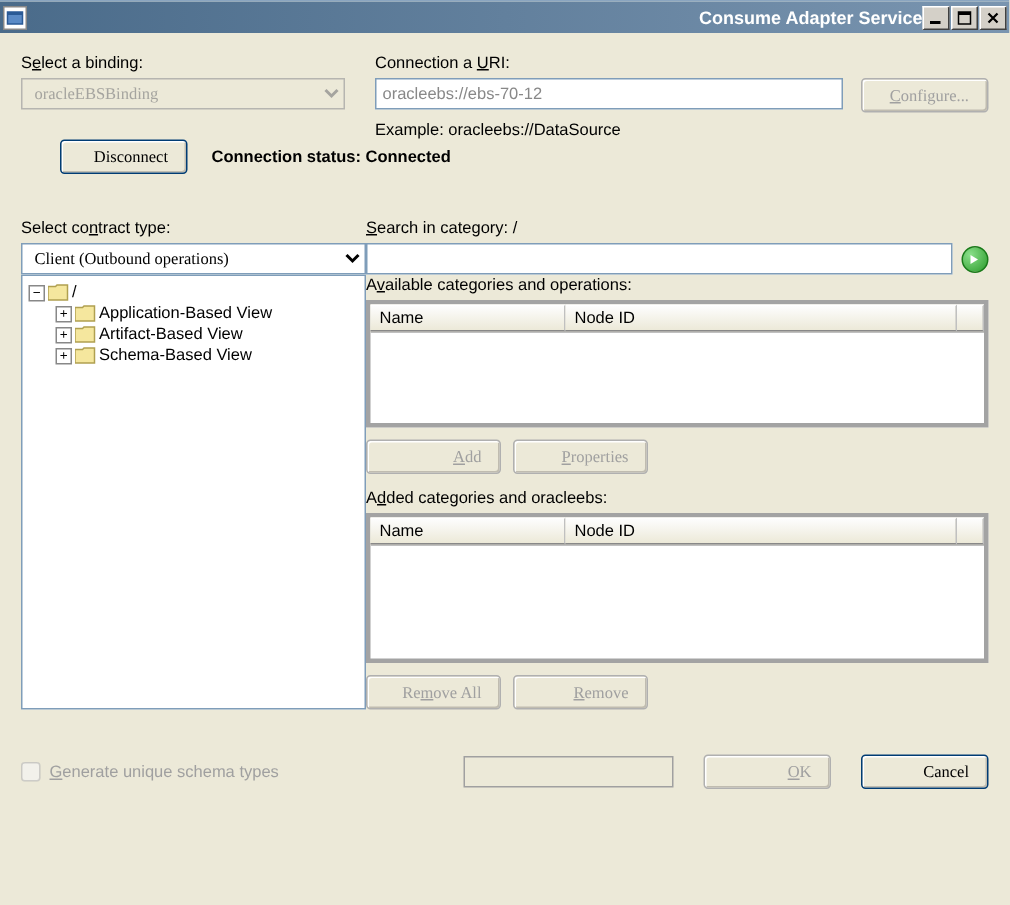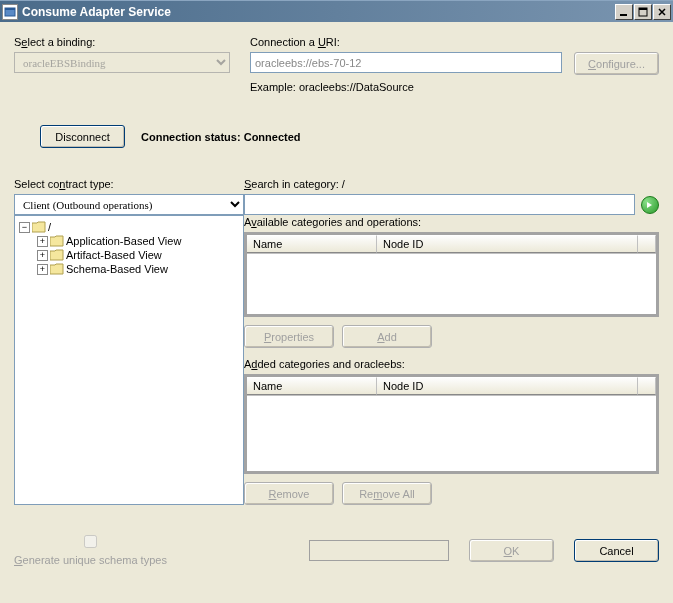--- a/index.html
+++ b/index.html
@@ -13,20 +13,21 @@
 }
 .titlebar {
   background: linear-gradient(to right, #4a6b8a, #7a95b0);
   height: 22px;
   display: flex;
   align-items: center;
   padding: 0 2px;
   color: white;
   font-weight: bold;
   border-top: 1px solid #8aa5c0;
+  text-align: right;
 }
 .titlebar-icon {
   width: 16px; height: 16px;
   background: #fff;
   border: 1px solid #888;
   margin-right: 4px;
   display: flex;
   align-items: center;
   justify-content: center;
 }
@@ -70,43 +71,43 @@
   background: #ece9d8;
   color: #888;
   border: 1px solid #a0a0a0;
 }
 input[type=text] {
   border: 1px solid #7f9db9;
   background: #fff;
 }
 
 .btn {
-  font-family: Liberation Sans, sans-serif;
+  font-family: Liberation Serif, serif;
   font-size: 11px;
   height: 23px;
   background: #ece9d8;
   border: 1px solid #003c74;
   border-radius: 3px;
   padding: 0 12px;
   cursor: pointer;
   box-shadow: inset 1px 1px 0 #fff, inset -1px -1px 0 #c0bcb0;
+  text-align: right;
 }
 .btn:disabled {
   color: #a0a0a0;
   border-color: #b0b0b0;
   cursor: default;
 }
 
 .example-text { color: #000; margin-top: 6px; font-size: 11px; }
 
 .conn-row {
   display: flex;
   align-items: center;
   gap: 16px;
-  margin-top: 32px;
   margin-bottom: 30px;
   padding-left: 26px;
 }
 .conn-status { font-weight: bold; }
 
 .main-row { display: flex; gap: 0; }
 .left-col { width: 230px; }
 .right-col { flex: 1; }
 
 .tree {
@@ -188,21 +189,20 @@
   display: flex;
   align-items: center;
   margin-top: 20px;
   gap: 20px;
 }
 .checkbox-wrap {
   display: flex;
   align-items: center;
   gap: 6px;
   color: #a0a0a0;
-  flex-direction: column;
 }
 .checkbox-wrap input { accent-color: #888; }
 .spacer { flex: 1; }
 .bottom-input {
   width: 140px;
   height: 21px;
   border: 1px solid #a0a0a0;
   background: #ece9d8;
 }
 .bottom-bar .btn { width: 85px; }
@@ -331,37 +331,37 @@
         <span>A</span><span class="underline">v</span><span>ailable categories and operations:</span>
       </div>
       <div class="listview">
         <div class="lv-header">
           <div class="lv-col lv-col1">Name</div>
           <div class="lv-col lv-col2">Node ID</div>
           <div class="lv-col lv-col3"></div>
         </div>
       </div>
       <div class="btn-row">
+        <button class="btn" disabled=""><span class="underline">A</span>dd</button>
         <button class="btn" disabled=""><span class="underline">P</span>roperties</button>
-        <button class="btn" disabled=""><span class="underline">A</span>dd</button>
       </div>
 
       <div class="label">
         <span>A</span><span class="underline">d</span><span>ded categories and oracleebs:</span>
       </div>
       <div class="listview tall">
         <div class="lv-header">
           <div class="lv-col lv-col1">Name</div>
           <div class="lv-col lv-col2">Node ID</div>
           <div class="lv-col lv-col3"></div>
         </div>
       </div>
       <div class="btn-row">
+        <button class="btn" disabled="">Re<span class="underline">m</span>ove All</button>
         <button class="btn" disabled=""><span class="underline">R</span>emove</button>
-        <button class="btn" disabled="">Re<span class="underline">m</span>ove All</button>
       </div>
     </div>
   </div>
 
   <div class="bottom-bar">
     <label class="checkbox-wrap">
       <input type="checkbox" disabled="" style="">
       <span><span class="underline">G</span><span>enerate unique schema types</span></span>
     </label>
     <div class="spacer"></div>

